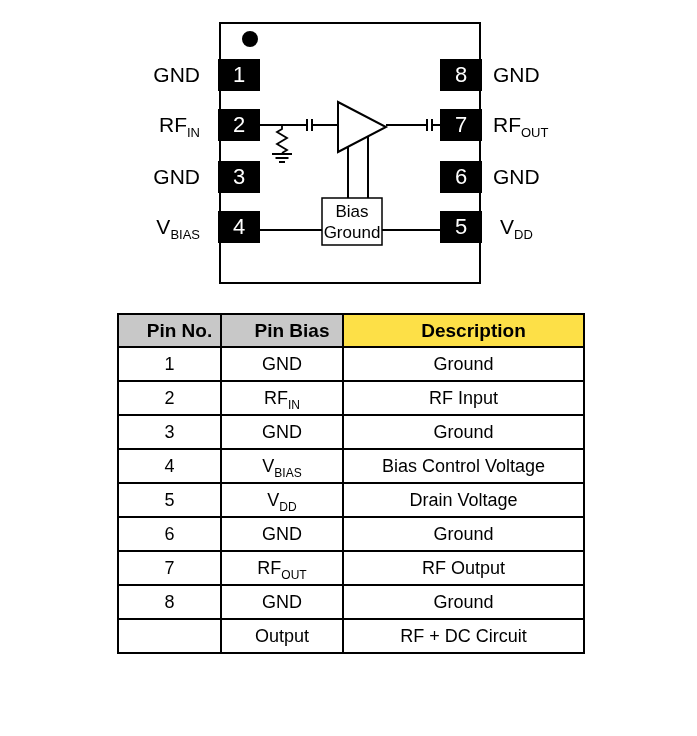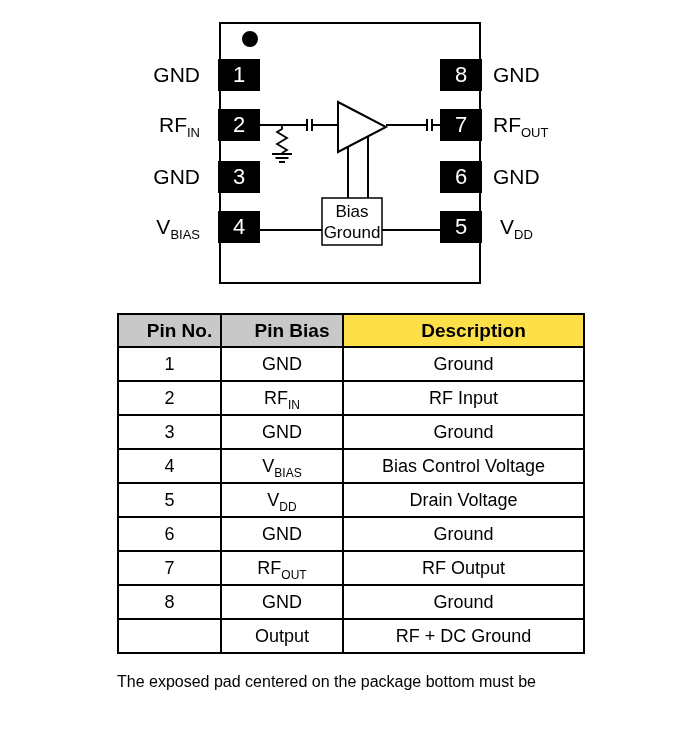--- a/index.html
+++ b/index.html
@@ -204,22 +204,21 @@
         <td>RF Output</td>
       </tr>
       <tr>
         <td>8</td>
         <td><span>GND</span><sub></sub></td>
         <td>Ground</td>
       </tr>
       <tr>
         <td></td>
         <td><span>Output</span><sub></sub></td>
-        <td>RF + DC Ground</td>
+        <td>RF + DC Circuit</td>
       </tr>
     </tbody>
   </table>
 
   <div class="note">
-    <div>The exposed pad centered on the package bottom must be</div>
   </div>
 
 </div>
 
 </body></html>

